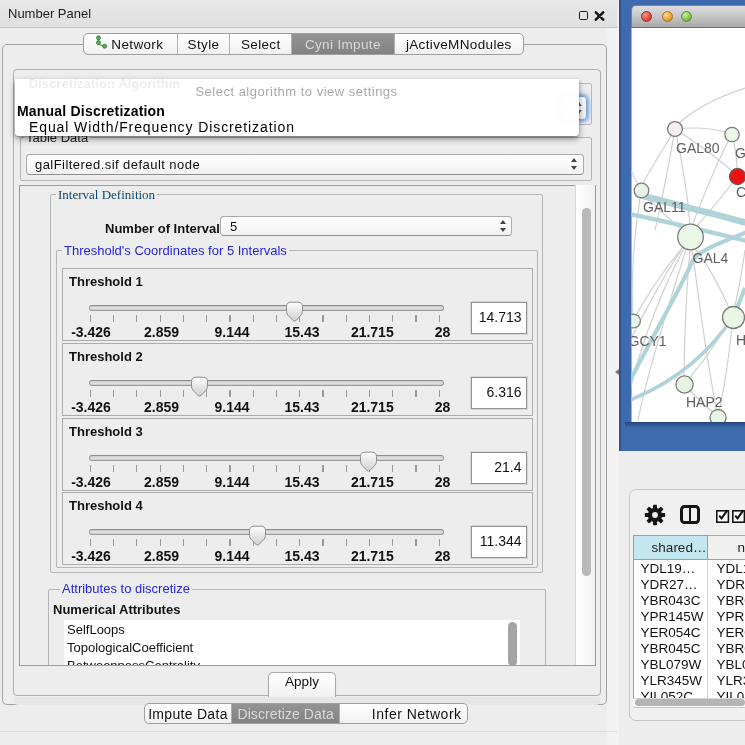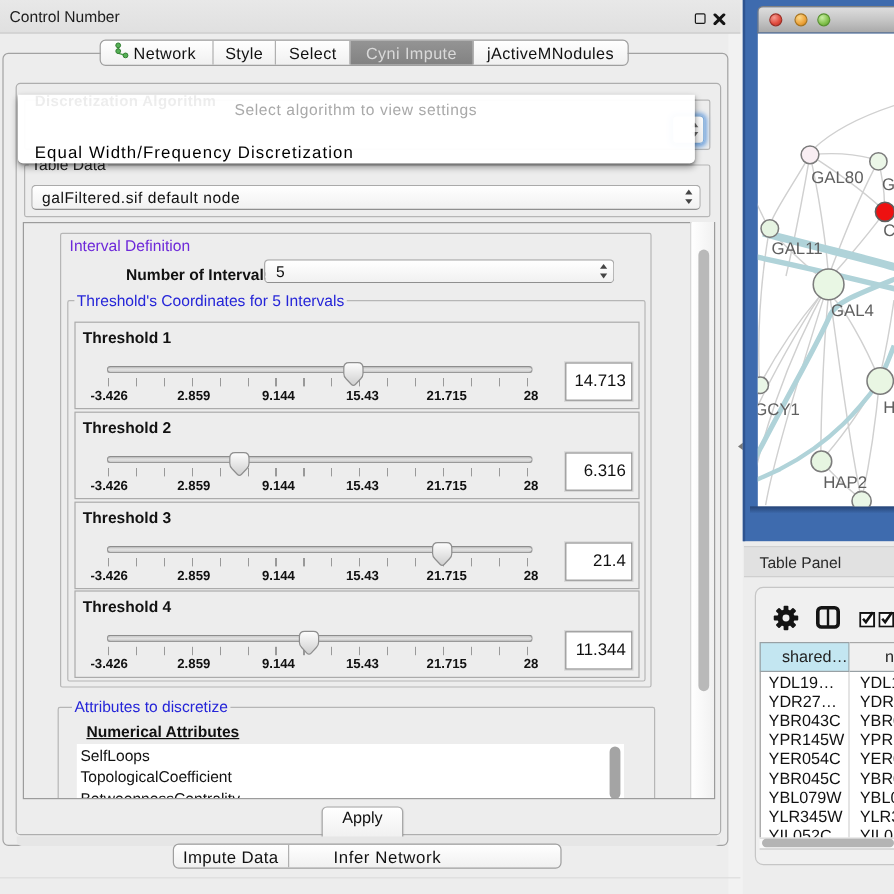--- a/index.html
+++ b/index.html
@@ -36,21 +36,21 @@
 
 #scrollpane { left:19px; top:185px; width:577px; height:481px; border:1px solid #9c9c9c; overflow:hidden; }
 #vsb-track { left:575px; top:185px; width:20px; height:480px; background:linear-gradient(to right,#ffffff,#f1f1f1); border-left:1px solid #d8d8d8; }
 #vsb-thumb { left:582px; top:208px; width:9px; height:368px; background:#b9b9b9; border-radius:4.5px; }
 
 .tpanel { left:42px; width:471px; height:73px; border:1px solid #ababab; background:#ededed; }
 .tlabel { font-weight:bold; font-size:13px; color:#111; }
 .track { left:89px; width:355px; height:6px; background:linear-gradient(#cacaca,#e3e3e3 55%,#c8c8c8); border:1px solid #999; border-top-color:#8d8d8d; border-radius:3px; }
 .ticks { left:90.2px; width:350px; height:7px;
   background:repeating-linear-gradient(to right,#999 0,#999 1px,transparent 1px,transparent 23.25px); }
-.slab { width:46px; margin-left:-23px; text-align:center; font-size:11px; font-weight:bold; color:#111; }
+.slab { width:46px; margin-left:-23px; text-align:center; font-size:14px; font-weight:bold; color:#111; }
 .vbox { left:407.5px; width:56px; height:32px; background:#fff; border:1.5px solid #909090; box-shadow:0 0 0 1px #d9d9d9;
   font-size:14px; color:#111; text-align:right; padding:6px 4px 0 0; }
 
 #popup { left:15px; top:79px; width:563.5px; height:57px; background:rgba(255,255,255,0.97);
   border-radius:0 0 4px 4px; box-shadow:0 3px 6px rgba(0,0,0,0.40), 0 1px 2px rgba(0,0,0,0.25); }
 
 #applybtn { left:268px; top:672px; width:68px; height:36px; border:1px solid #a8a8a8; border-radius:4.5px;
   background:linear-gradient(#ffffff,#ebebeb); font-size:13.5px; color:#111; text-align:center; line-height:18px;
   box-shadow:0 1px 1px rgba(0,0,0,0.12); }
 
@@ -67,21 +67,21 @@
   font-size:13px; color:#2a2a2a; line-height:25px; padding-left:13px; }
 #tablepanel { left:629px; top:489px; width:130px; height:232px; background:#f0f0f0;
   border:1px solid #c6c6c6; border-radius:7px; }
 </style>
 </head>
 <body>
 <div id="page">
 
 <div class="abs" id="winbg"></div>
 <div class="abs" style="left:607px;top:28px;width:12px;height:717px;background:#f2f2f2;"></div>
-<div class="abs" id="titlebar">Control Number</div>
+<div class="abs" id="titlebar">Number Panel</div>
 <div class="abs" style="left:0;top:731px;width:617px;height:1px;background:#dcdcdc;"></div>
 <div class="abs floaticon"></div>
 <svg class="abs" style="left:594px;top:10.5px" width="11" height="10" viewBox="0 0 11 10">
  <path d="M1.8 1.3 L9.2 8.7 M9.2 1.3 L1.8 8.7" stroke="#141414" stroke-width="2.5" stroke-linecap="round"></path>
 </svg>
 <div class="abs" id="outerpanel"></div>
 <div class="abs" id="innerpanel"></div>
 
 <div class="abs tabbar" style="left:83px;width:441px;">
   <div class="seg" style="width:94px;padding-left:14px;">Network</div>
@@ -101,21 +101,21 @@
 <div class="abs" style="left:560px;top:96px;width:27px;height:24px;border-radius:4px;background:linear-gradient(#fdfdfd,#eee);border:1px solid #7aa8d8;box-shadow:0 0 3.5px 1.8px rgba(90,150,220,0.8);"></div>
 <div class="abs spin" style="left:576px;top:102px;opacity:.8"></div>
 
 <div class="abs group" style="left:20px;top:137px;width:572px;height:44px;"></div>
 <div class="abs gtitle" style="left:24px;top:131px;color:#222;">Table Data</div>
 <div class="abs combo" style="left:26px;top:154px;width:558px;height:21px;line-height:20px;padding-left:8px;letter-spacing:0.45px;">galFiltered.sif default node</div>
 <div class="abs spin" style="left:571px;top:158px;"></div>
 
 <div class="abs" id="scrollpane">
   <div class="abs group" style="left:30px;top:8px;width:493px;height:379px;"></div>
-  <div class="abs gtitle" style="left:36px;top:12px;color:#6d28d9;">Interval Definition</div>
+  <div class="abs gtitle" style="left:36px;top:2px;color:#0c4a6e;font-family:Liberation Serif, serif;">Interval Definition</div>
   <div class="abs tlabel" style="left:85px;top:35px;">Number of Intervals</div>
   <div class="abs combo" style="left:200px;top:30px;width:292px;height:20px;line-height:19px;padding-left:9px;">5</div>
   <div class="abs spin" style="left:480px;top:34px;"></div>
 
   <div class="abs group" style="left:36px;top:64px;width:482px;height:318px;"></div>
   <div class="abs gtitle" style="left:42px;top:58px;color:#2525d8;">Threshold's Coordinates for 5 Intervals</div>
 
   <div class="abs tpanel" style="top:81.5px;">
   <div class="abs tlabel" style="left:6px;top:5.5px;">Threshold 1</div>
   <div class="abs track" style="left:26px;top:36.5px;"></div>
@@ -196,37 +196,39 @@
               <stop offset="1" stop-color="#cfcfcf"></stop>
             </linearGradient>
           </defs>
           <path d="M1.5,5.6 q0,-4.4 4.4,-4.4 h7.2 q4.4,0 4.4,4.4 v4.6 q0,2.6 -1.9,4.4 l-4.3,4.6 q-1.8,1.9 -3.6,0 l-4.3,-4.6 q-1.9,-1.8 -1.9,-4.4 z" fill="url(#thg305)" stroke="#8e8e8e" stroke-width="1"></path>
         </svg>
   <div class="abs vbox" style="top:33px;">11.344</div>
 </div>
 
   <div class="abs group" style="left:28px;top:403px;width:498px;height:90px;"></div>
   <div class="abs gtitle" style="left:40px;top:396px;color:#2525d8;">Attributes to discretize</div>
-  <div class="abs tlabel" style="left:52px;top:416px;text-decoration:underline;">Numerical Attributes</div>
+  <div class="abs tlabel" style="left:33px;top:416px;">Numerical Attributes</div>
   <div class="abs" style="left:44px;top:433.5px;width:456px;height:47px;background:#fff;font-size:13px;color:#111;line-height:18px;padding:1px 0 0 3px;overflow:hidden;">SelfLoops<br>TopologicalCoefficient<br>BetweennessCentrality</div>
   <div class="abs" style="left:488px;top:436px;width:9px;height:44px;background:#a4a4a4;border-radius:4.5px;"></div>
 </div>
 <div class="abs" id="vsb-track"></div>
 <div class="abs" id="vsb-thumb"></div>
 
 <div class="abs" id="popup">
   <div class="abs" style="left:0;top:5px;width:563px;text-align:center;font-size:13px;letter-spacing:0.5px;color:#a9a9a9;">Select algorithm to view settings</div>
+  <div class="abs" style="left:2px;top:23.5px;font-size:14px;letter-spacing:0.2px;font-weight:bold;color:#000;">Manual Discretization</div>
   <div class="abs" style="left:2px;top:40px;font-size:14px;letter-spacing:0.9px;color:#000;margin-left:12px;">Equal Width/Frequency Discretization</div>
 </div>
 <div class="abs" style="left:29px;top:77px;font-size:12.5px;letter-spacing:0.3px;font-weight:bold;color:rgba(60,60,60,0.09);">Discretization Algorithm</div>
 
 <div class="abs" id="applybtn">Apply</div>
 <div class="abs" style="left:14px;top:697px;width:586px;height:8px;background:#e6e6e6;border-radius:0 0 4px 4px;"></div>
 <div class="abs tabbar" style="left:143.5px;top:703px;width:324px;height:21px;">
   <div class="seg" style="width:96.5px;font-size:14px;letter-spacing:0.3px;line-height:20px;">Impute Data</div>
+  <div class="seg sel" style="width:118px;font-size:14px;letter-spacing:0.1px;line-height:20px;">Discretize Data</div>
   <div class="seg" style="width:109.5px;font-size:14px;letter-spacing:0.5px;line-height:20px;margin-left:27px;">Infer Network</div>
 </div>
 <div class="abs" style="left:615px;top:369px;width:0;height:0;border-top:3px solid transparent;border-bottom:3px solid transparent;border-right:4px solid #777;"></div>
 
 <div class="abs" id="blue"></div>
 <div class="abs" id="nettitle"></div>
 <div class="abs light" style="left:641px;background:radial-gradient(circle at 35% 30%,#f59a90,#df4a3c 60%,#b5362b);border:0.5px solid #9c2f26;"></div>
 <div class="abs light" style="left:661.5px;background:radial-gradient(circle at 35% 30%,#fbd88a,#eda33b 60%,#c27f22);border:0.5px solid #a8741f;"></div>
 <div class="abs light" style="left:681px;background:radial-gradient(circle at 35% 30%,#c9eda4,#82c14c 60%,#5d9c31);border:0.5px solid #57922e;"></div>
 <svg class="abs" style="left:619px;top:0" width="126" height="451" viewBox="619 0 126 451">
@@ -287,21 +289,20 @@
 <text x="643" y="212">GAL11</text>
 <text x="692.5" y="263">GAL4</text>
 <text x="628.5" y="345.5">GCY1</text>
 <text x="736" y="344.5">H</text>
 <text x="686" y="406.5">HAP2</text>
 </g>
 </g>
 </svg>
 <div class="abs" id="netshadow"></div>
 
-<div class="abs" id="tpbar">Table Panel</div>
 <div class="abs" id="tablepanel"></div>
 <svg class="abs" style="left:644px;top:503.5px" width="22" height="22" viewBox="-11 -11 22 22">
       <g fill="#141414" transform="translate(0,0)">
         <circle r="7.2"></circle>
         <rect x="-2" y="-10.2" width="4" height="4.6" rx="0.8" transform="rotate(0)"></rect>
         <rect x="-2" y="-10.2" width="4" height="4.6" rx="0.8" transform="rotate(45)"></rect>
         <rect x="-2" y="-10.2" width="4" height="4.6" rx="0.8" transform="rotate(90)"></rect>
         <rect x="-2" y="-10.2" width="4" height="4.6" rx="0.8" transform="rotate(135)"></rect>
         <rect x="-2" y="-10.2" width="4" height="4.6" rx="0.8" transform="rotate(180)"></rect>
         <rect x="-2" y="-10.2" width="4" height="4.6" rx="0.8" transform="rotate(225)"></rect>

